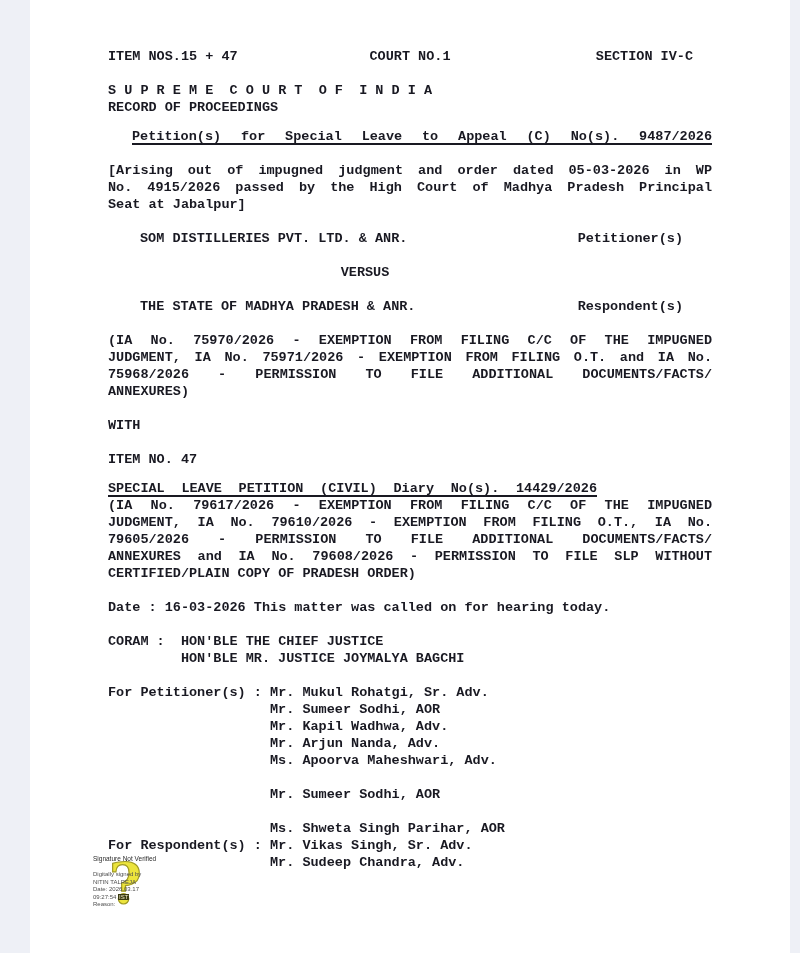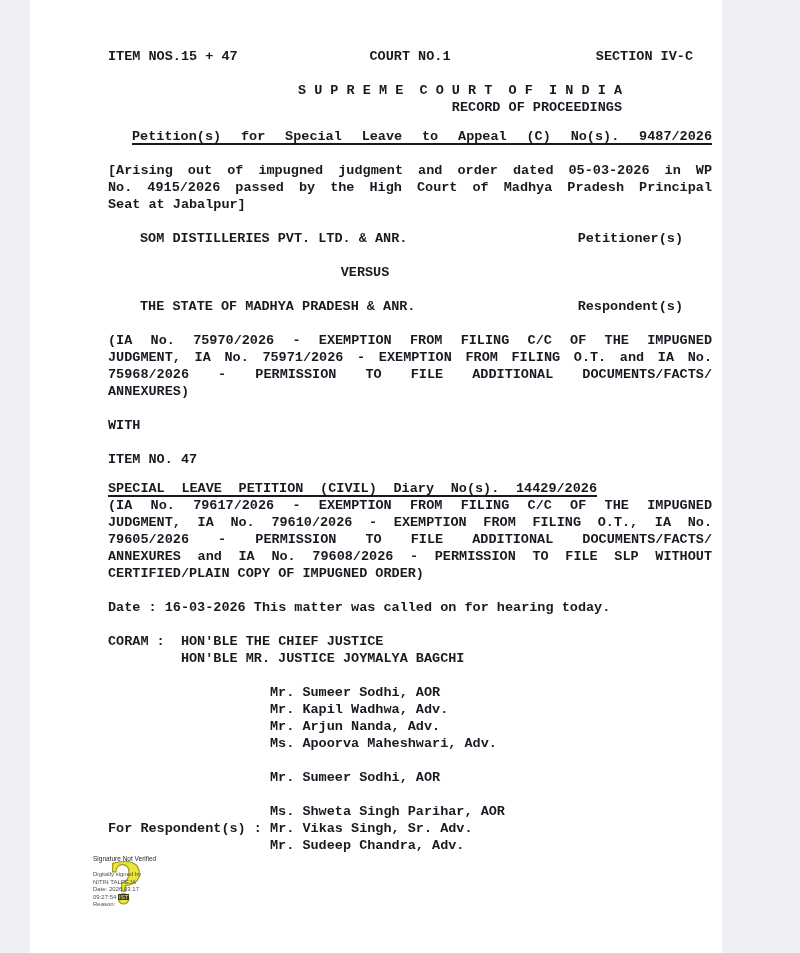--- a/index.html
+++ b/index.html
@@ -2,30 +2,30 @@
 <html><head>
 <meta charset="utf-8">
 <style>
   html,body{margin:0;padding:0;}
   body{
     width:800px;height:953px;position:relative;overflow:hidden;
     background:#eef0f6;
     font-family:"Liberation Mono","DejaVu Sans Mono",monospace;
     font-weight:700;color:#191922;
   }
-  .paper{position:absolute;left:30px;top:0;width:692px;height:953px;background:#ffffff;}
+  .paper{position:absolute;left:30px;top:0;width:760px;height:953px;background:#ffffff;}
   .content{position:absolute;left:78px;top:48px;width:604px;font-size:13.5px;line-height:17px;}
   .ln{height:17px;white-space:pre;}
   .just{white-space:normal;text-align:justify;text-align-last:justify;}
   .gap{margin-top:17px;}
   .u{text-decoration:underline;text-decoration-thickness:1.5px;text-underline-offset:2.5px;margin-top:12px;}
   .header-grid{display:grid;grid-template-columns:1fr auto 1fr;}
   .header-grid .c{}
   .header-grid .r{text-align:right;padding-right:19px;}
-  .title-block{margin-right:90px;text-align:right;}
+  .title-block{margin-right:90px;text-align:left;}
   .center-narrow{margin-right:90px;text-align:center;}
   .pet-heading{margin-left:24px;}
   .slp-heading{width:489px;white-space:normal;text-align-last:justify;}
   .party-row{display:flex;justify-content:space-between;margin-left:32px;}
   .party-row .plabel{padding-right:29px;padding-left:40px;}
   .indent9{padding-left:9ch;}
   .indent20{padding-left:20ch;}
   
   .stamp{
     position:absolute;left:93px;top:855px;width:92px;z-index:3;
@@ -87,31 +87,32 @@
 
     <div class="ln gap">WITH</div>
 
     <div class="gap">
       <div class="ln">ITEM NO. 47</div>
       <div class="ln u slp-heading">SPECIAL LEAVE PETITION (CIVIL) Diary No(s). 14429/2026</div>
       <div class="ln just">(IA No. 79617/2026 - EXEMPTION FROM FILING C/C OF THE IMPUGNED</div>
       <div class="ln just">JUDGMENT, IA No. 79610/2026 - EXEMPTION FROM FILING O.T., IA No.</div>
       <div class="ln just">79605/2026 - PERMISSION TO FILE ADDITIONAL DOCUMENTS/FACTS/</div>
       <div class="ln just">ANNEXURES and IA No. 79608/2026 - PERMISSION TO FILE SLP WITHOUT</div>
-      <div class="ln">CERTIFIED/PLAIN COPY OF IMPUGNED ORDER)</div>
+      <div class="ln">CERTIFIED/PLAIN COPY OF PRADESH ORDER)</div>
     </div>
 
     <div class="ln gap">Date : 16-03-2026 This matter was called on for hearing today.</div>
 
     <div class="gap">
       <div class="ln">CORAM :  HON'BLE THE CHIEF JUSTICE</div>
       <div class="ln indent9">HON'BLE MR. JUSTICE JOYMALYA BAGCHI</div>
     </div>
 
     <div class="gap">
+      <div class="ln">For Petitioner(s) : Mr. Mukul Rohatgi, Sr. Adv.</div>
       <div class="ln indent20">Mr. Sumeer Sodhi, AOR</div>
       <div class="ln indent20">Mr. Kapil Wadhwa, Adv.</div>
       <div class="ln indent20">Mr. Arjun Nanda, Adv.</div>
       <div class="ln indent20">Ms. Apoorva Maheshwari, Adv.</div>
       <div class="ln indent20 gap">Mr. Sumeer Sodhi, AOR</div>
     </div>
 
     <div class="gap">
       <div class="ln indent20">Ms. Shweta Singh Parihar, AOR</div>
       <div class="ln">For Respondent(s) : Mr. Vikas Singh, Sr. Adv.</div>

